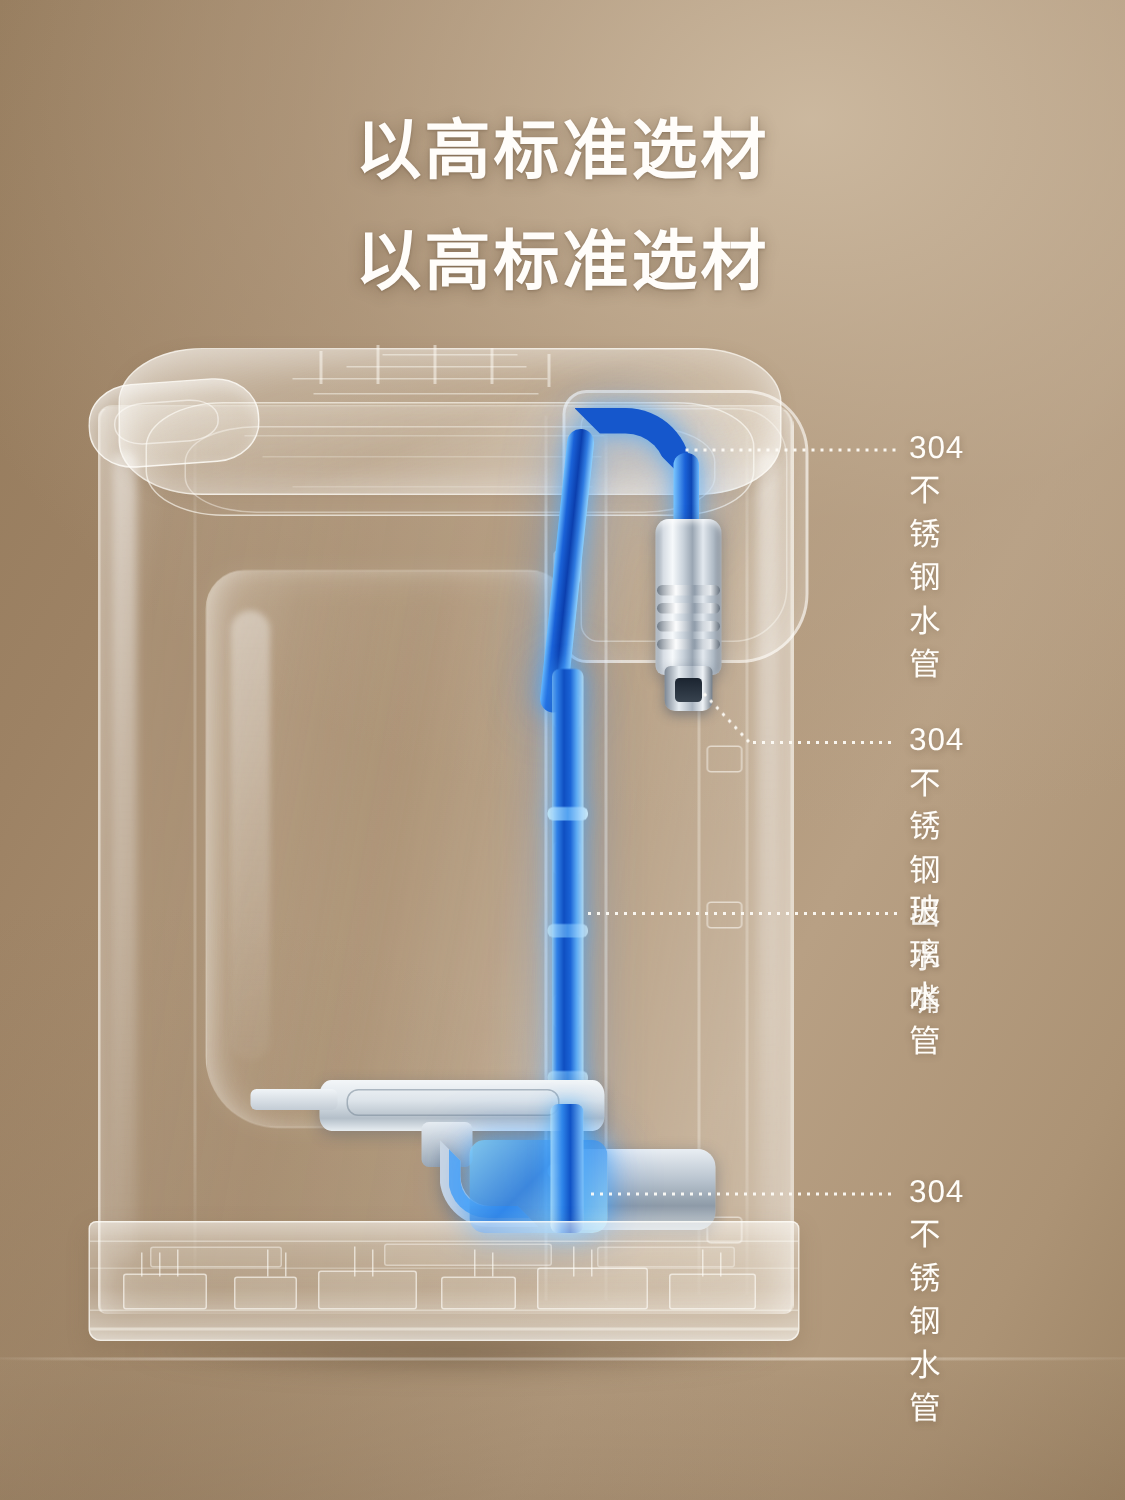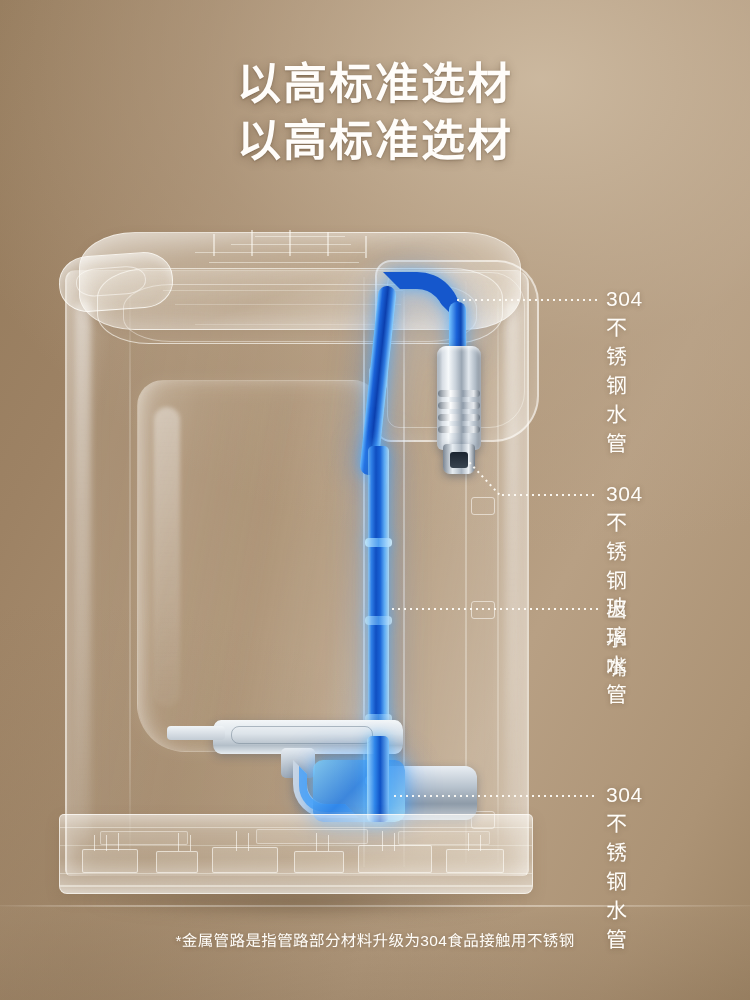--- a/index.html
+++ b/index.html
@@ -33,21 +33,21 @@
   }
 
   
   .headline{
     position:absolute;left:0;right:0;top:55px;text-align:center;
     color:#fffdfa;font-weight:700;font-size:44px;line-height:1.30;
     letter-spacing:2px;
     text-shadow:0 2px 10px rgba(70,50,30,.35),0 1px 2px rgba(70,50,30,.30);
     z-index:40;
   }
-  .headline div{white-space:nowrap;}
+  .headline div{white-space:nowrap;margin-top:17px;}
 
   
   #product{position:absolute;left:45px;top:228px;width:500px;height:680px;z-index:10;}
 
   .shadow-pool{
     position:absolute;left:-10px;top:655px;width:540px;height:40px;
     background:radial-gradient(50% 55% at 50% 45%,rgba(86,66,44,.45) 0%,rgba(86,66,44,.18) 55%,rgba(86,66,44,0) 82%);
     filter:blur(7px);
   }
 
@@ -447,15 +447,14 @@
     <div class="leader" style="left:390px;top:608px;width:208px;"></div>
     <div class="callout-text" style="left:606px;top:594px;">玻璃水管</div>
   </div>
 
   <div class="callout">
     <div class="leader" style="left:392px;top:795px;width:206px;"></div>
     <div class="callout-text" style="left:606px;top:781px;">304不锈钢
 水管</div>
   </div>
 
-  <div class="footnote">*金属管路是指管路部分材料升级为304食品接触用不锈钢</div>
 
 </div>
 
 </body></html>

